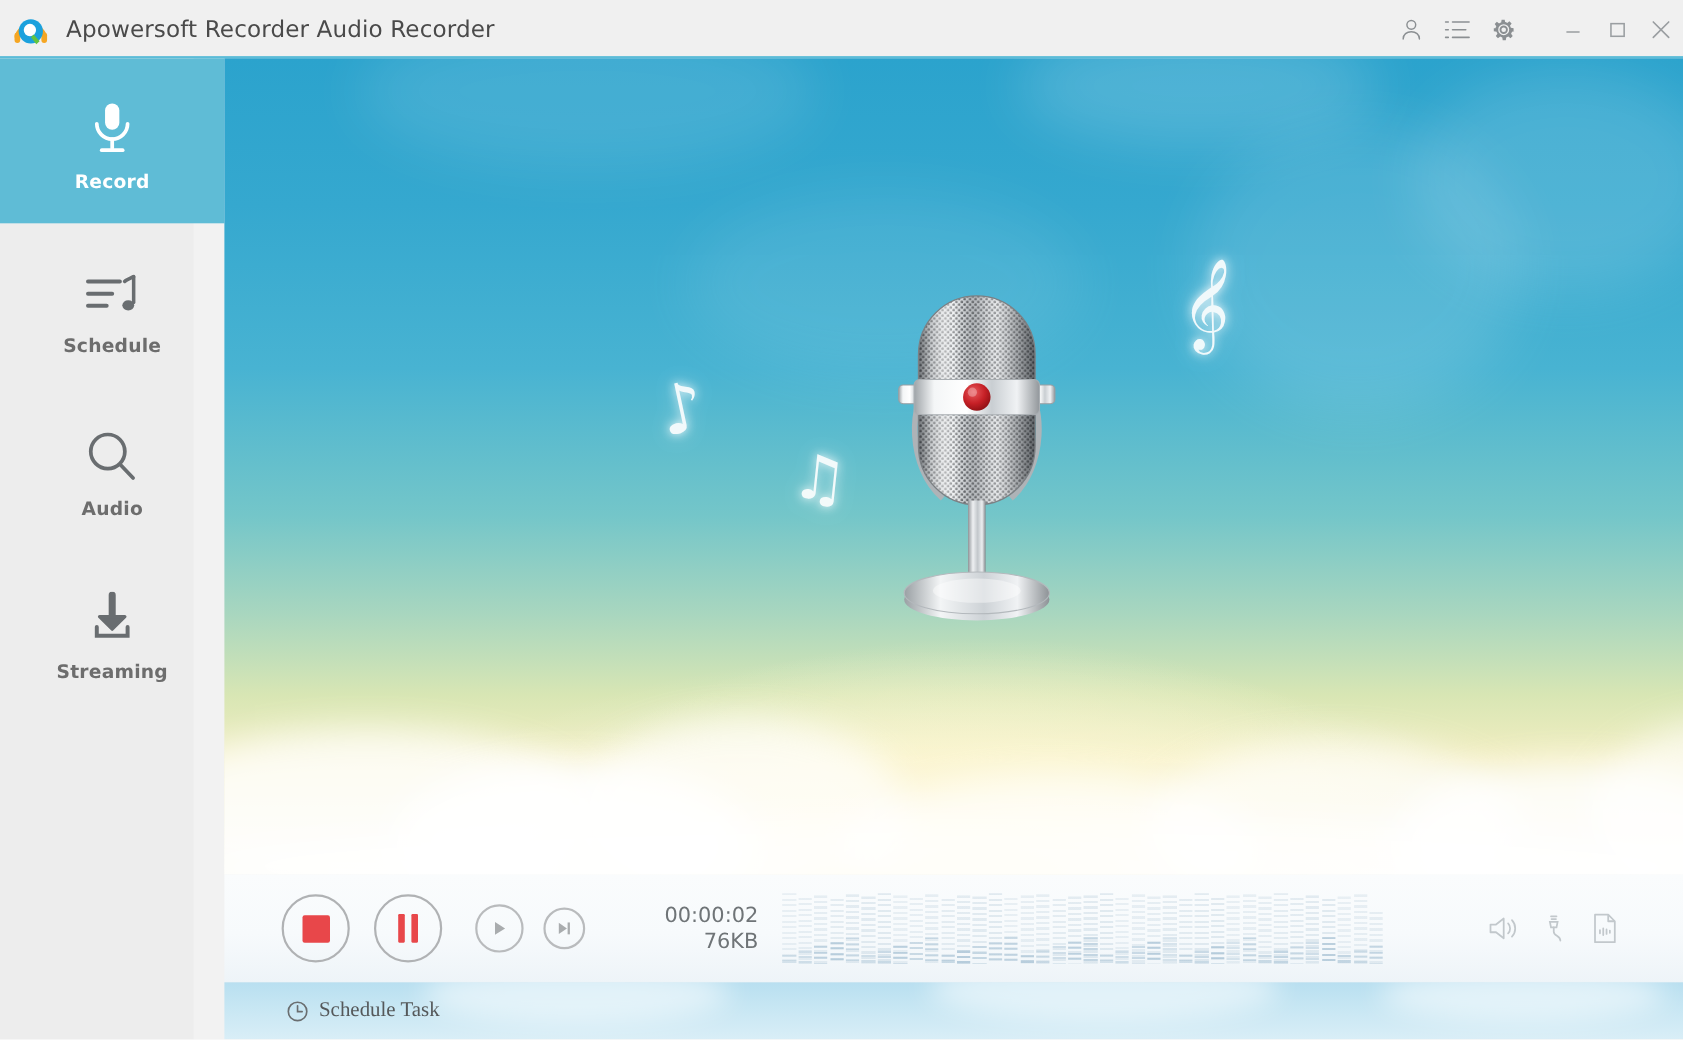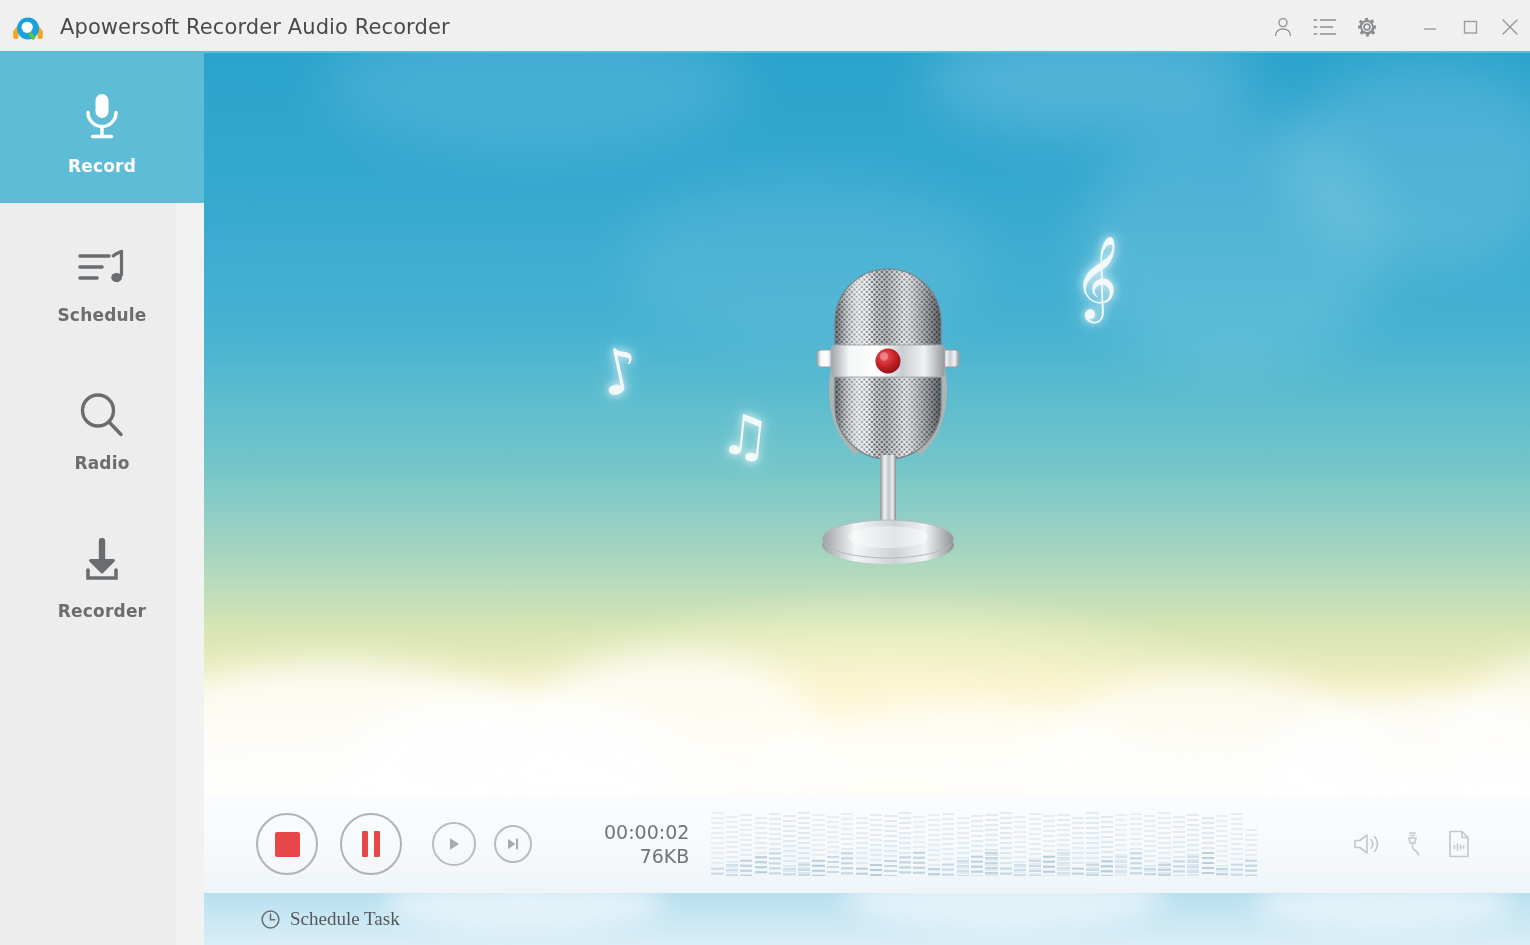--- a/index.html
+++ b/index.html
@@ -215,32 +215,32 @@
       <div class="si-label">Schedule</div>
     </div>
 
     <div class="side-item">
       <div class="si-icon">
         <svg width="50" height="50" viewBox="0 0 50 50" fill="none" stroke="#696d70" stroke-width="3.4" stroke-linecap="round">
           <circle cx="21" cy="20.5" r="15.5"></circle>
           <path d="M32.5 32.5L44 44.5"></path>
         </svg>
       </div>
-      <div class="si-label">Radio</div>
+      <div class="si-label">Audio</div>
     </div>
 
     <div class="side-item">
       <div class="si-icon">
         <svg width="52" height="50" viewBox="0 0 52 50" fill="none" stroke="#696d70" stroke-width="3.6" stroke-linecap="round">
           <path d="M26 3v22" stroke-width="6.4"></path>
           <path d="M14.5 22.5L26 34 37.5 22.5z" fill="#696d70" stroke="#696d70" stroke-width="3" stroke-linejoin="round"></path>
           <path d="M12 32v8h28v-8"></path>
         </svg>
       </div>
-      <div class="si-label">Recorder</div>
+      <div class="si-label">Streaming</div>
     </div>
 
   </div>
 
   <div class="stage">
 
     <div class="cloudsoft" style="left:720px; top:-30px; width:330px; height:110px; opacity:.30;"></div>
     <div class="cloudsoft" style="left:880px; top:60px; width:300px; height:260px; opacity:.22;"></div>
     <div class="cloudsoft" style="left:1080px; top:10px; width:280px; height:200px; opacity:.25;"></div>
     <div class="cloudsoft" style="left:120px; top:-40px; width:420px; height:140px; opacity:.20;"></div>

